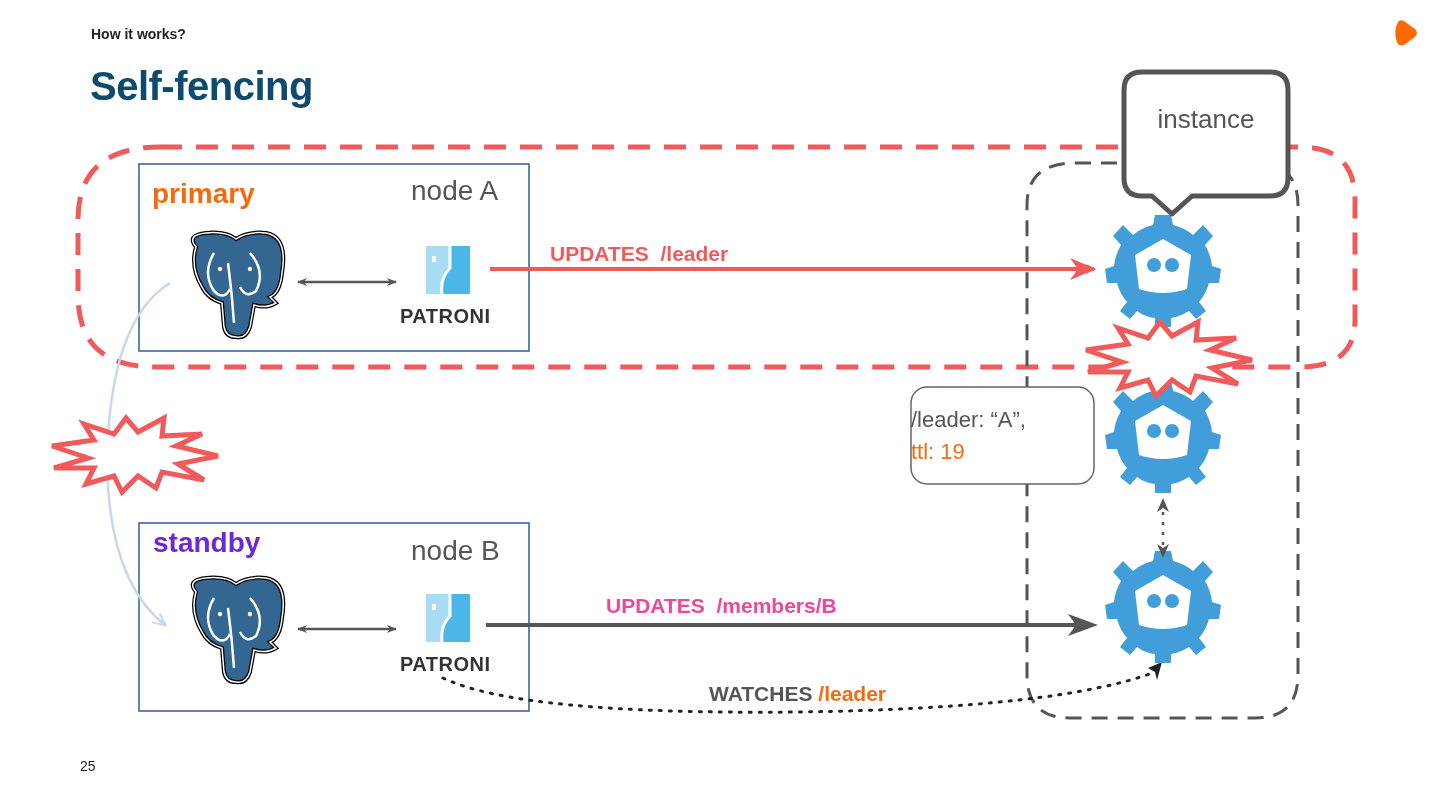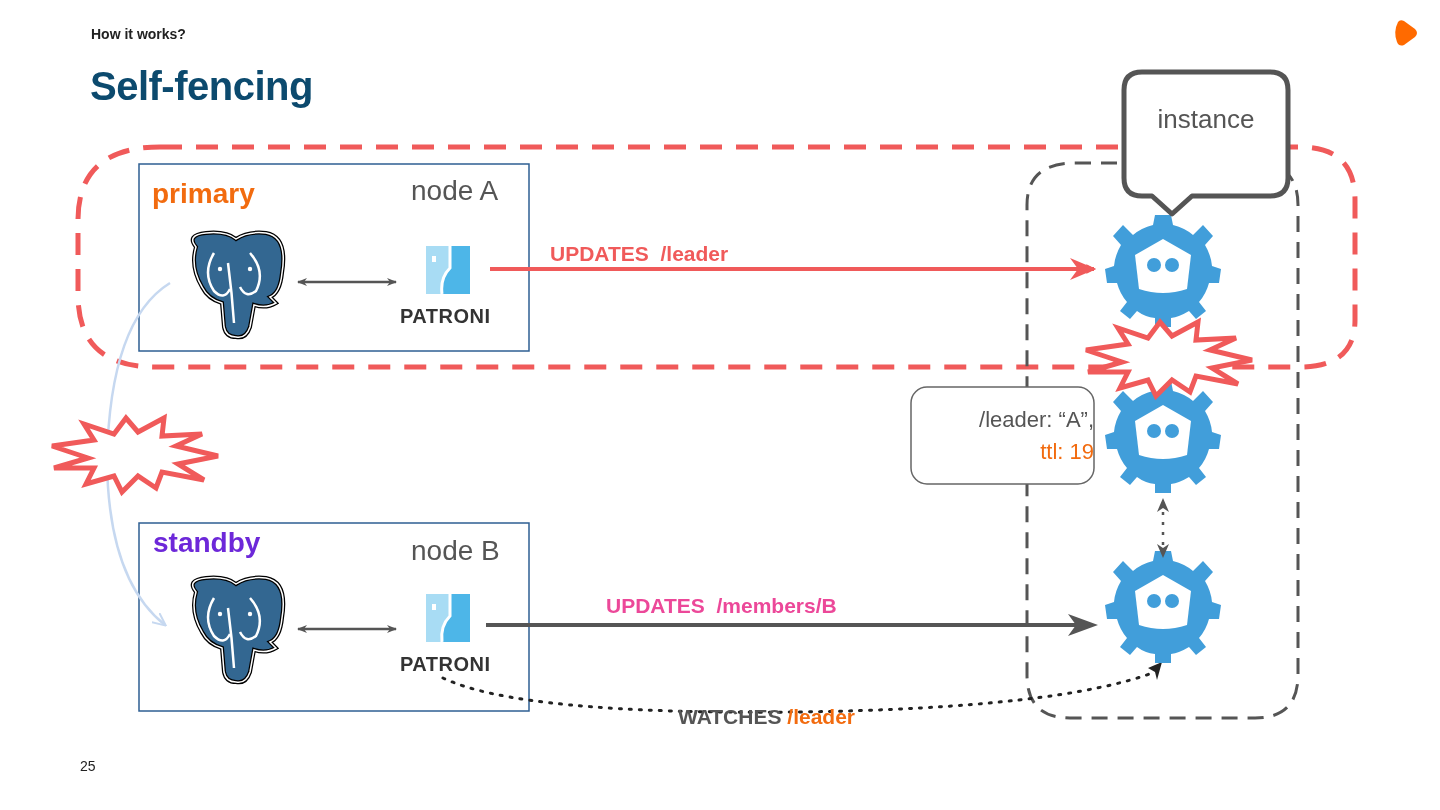--- a/index.html
+++ b/index.html
@@ -9,21 +9,21 @@
   .title { left:44px; top:64px; font-size:40px; font-weight:bold; color:#0c4a6e; letter-spacing:-0.5px; }
   .page-num { left:34px; top:758px; font-size:14px; color:#222; }
   svg.diagram { position:absolute; left:0; top:0; }
   .lbl { position:absolute; white-space:nowrap; }
   .role-primary { left:152px; top:178px; font-size:28px; font-weight:bold; color:#f26b0f; }
   .role-standby { left:153px; top:527px; font-size:28px; font-weight:bold; color:#6d28d9;text-align:center; }
   .node-name { font-size:28px; color:#555; }
   .patroni-text { font-size:20px; font-weight:bold; color:#333; letter-spacing:0.5px; }
   .arrow-lbl { font-size:21px; font-weight:bold; }
   .callout-text { font-size:26px; color:#555; text-align:center; line-height:33px; }
-  .info-text { font-size:22px; color:#555; text-align:right; line-height:32px; }
+  .info-text { font-size:22px; color:#555; text-align:left; line-height:32px; }
 </style>
 </head>
 <body>
 
 <div class="abs section-label">How it works?</div>
 <div class="abs title">Self-fencing</div>
 <div class="abs page-num">25</div>
 
 <svg class="diagram" width="1440" height="810" viewBox="0 0 1440 810">
   <defs>
@@ -126,21 +126,21 @@
 <div class="lbl role-standby">standby</div>
 <div class="lbl node-name" style="left:411px;top:535px;text-align:right;">node B</div>
 <div class="lbl patroni-text" style="left:400px;top:653px;">PATRONI</div>
 
 <div class="lbl arrow-lbl" style="left:550px;top:242px;color:#f05a5a;">
   <span>UPDATES</span>&nbsp;&nbsp;<span>/leader</span>
 </div>
 <div class="lbl arrow-lbl" style="left:606px;top:594px;color:#ec4899;">
   <span>UPDATES</span>&nbsp;&nbsp;<span>/members/B</span>
 </div>
-<div class="lbl arrow-lbl" style="left:678px;top:682px;color:#555;margin-top:23px;">
+<div class="lbl arrow-lbl" style="left:709px;top:682px;color:#555;">
   <span>WATCHES</span> <span style="color:#f26b0f;">/leader</span>
 </div>
 
 <div class="lbl callout-text" style="left:1124px;top:103px;width:164px;">
   <div>instance</div>
 </div>
 
 <div class="lbl info-text" style="left:911px;top:404px;width:183px;">
   <div>/leader: “A”,</div>
   <div style="color:#f26b0f;">ttl: 19</div>

